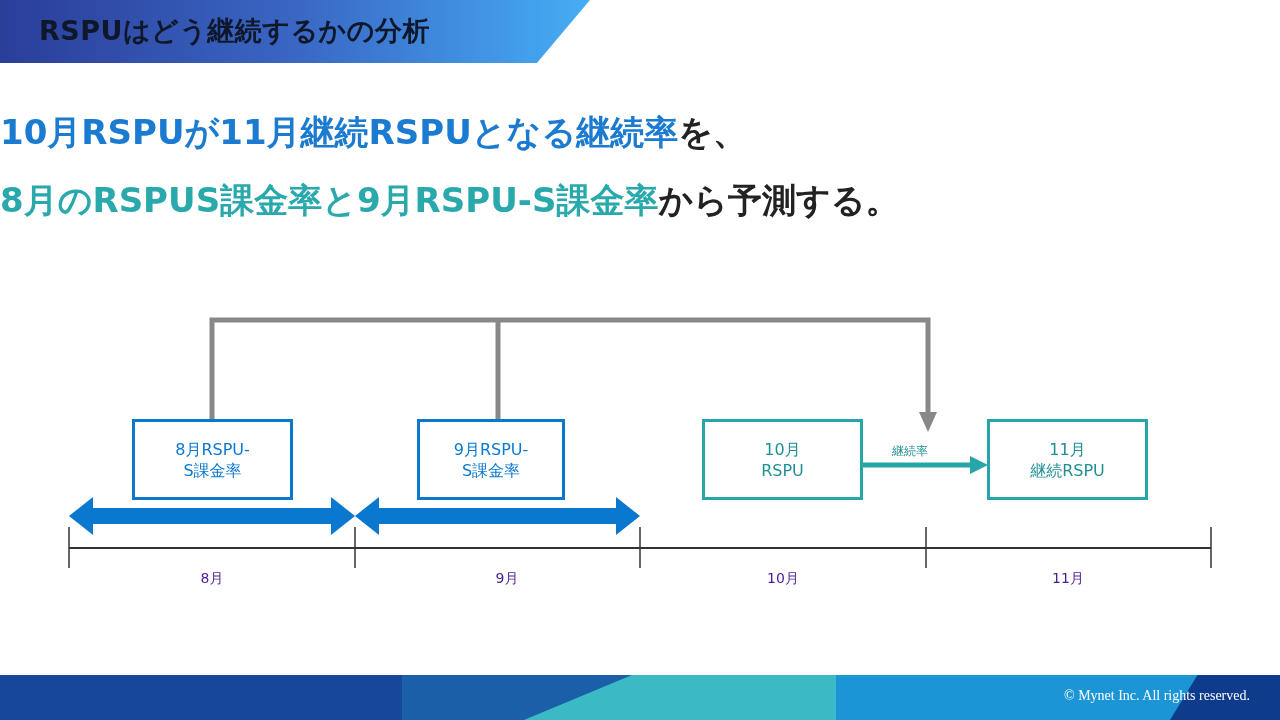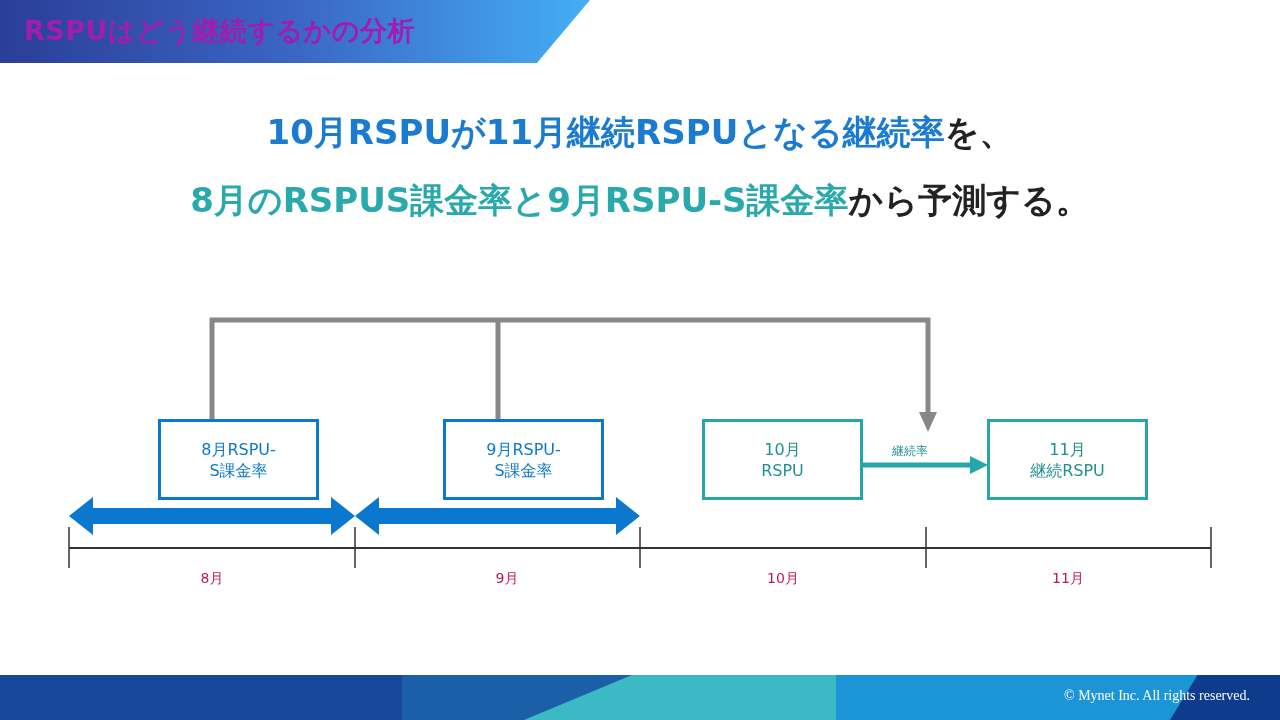--- a/index.html
+++ b/index.html
@@ -7,48 +7,48 @@
       width: 1280px; height: 720px; position: relative; overflow: hidden;
       background: #ffffff;
       font-family: "DejaVu Sans", "Liberation Sans", sans-serif;
     }
     .header-bar {
       position: absolute; left: 0; top: 0; width: 590px; height: 63px;
       background: linear-gradient(90deg, #2a3e98 0%, #3a66c4 50%, #45aef5 100%);
       clip-path: polygon(0 0, 100% 0, 91% 100%, 0 100%);
     }
     .header-title {
-      position: absolute; left: 24px; top: 13px;
-      color: #a21caf; font-size: 27px; font-weight: bold; letter-spacing: 0.5px;
+      position: absolute; left: 39px; top: 13px;
+      color: #0f172a; font-size: 27px; font-weight: bold; letter-spacing: 0.5px;
       white-space: nowrap;
     }
     .headline {
-      position: absolute; left: 0; width: 1280px; text-align: center;
+      position: absolute; left: 0; width: 1280px; 
       font-size: 34px; font-weight: bold; white-space: nowrap;
     }
     .headline.l1 { top: 110px; }
     .headline.l2 { top: 178px; }
     .c-blue { color: #1a7bd1; }
     .c-teal { color: #2aa9ad; }
     .c-black { color: #222222; }
 
     svg.diagram { position: absolute; left: 0; top: 0; }
 
     .box {
       position: absolute; box-sizing: border-box; background: #fff;
       display: flex; align-items: center; justify-content: center;
       text-align: center; font-size: 16px; line-height: 21px;
     }
-    .box.blue { border: 3px solid #0b78cf; color: #0b78cf; margin-left: 26px; }
+    .box.blue { border: 3px solid #0b78cf; color: #0b78cf; }
     .box.teal { border: 3px solid #26a6ab; color: #1f8f94; }
     .box .line { display: block; }
 
     .axis-label {
       position: absolute; top: 570px; width: 80px; text-align: center;
-      font-size: 14px; color: #be185d;
+      font-size: 14px; color: #4c1d95;
     }
     .rate-label {
       position: absolute; left: 892px; top: 443px; font-size: 12px; color: #1f8f94;
     }
 
     .footer {
       position: absolute; left: 0; top: 675px; width: 1280px; height: 45px; overflow: hidden;
     }
     .footer .seg { position: absolute; top: 0; height: 45px; }
     .footer .s1 { left: 0; width: 402px; background: #17479a; }
@@ -100,21 +100,21 @@
     <line x1="1211" y1="527" x2="1211" y2="568" stroke-width="1.5"></line>
   </g>
 </svg>
 
 <div class="box blue" style="left:132px; top:419px; width:161px; height:81px;">
   <div>
     <span class="line">8月RSPU-</span>
     <span class="line">S課金率</span>
   </div>
 </div>
-<div class="box blue" style="left:417px; top:419px; width:161px; height:81px;text-align:center;">
+<div class="box blue" style="left:417px; top:419px; width:148px; height:81px;text-align:center;">
   <div>
     <span class="line">9月RSPU-</span>
     <span class="line">S課金率</span>
   </div>
 </div>
 <div class="box teal" style="left:702px; top:419px; width:161px; height:81px;">
   <div>
     <span class="line">10月</span>
     <span class="line">RSPU</span>
   </div>

